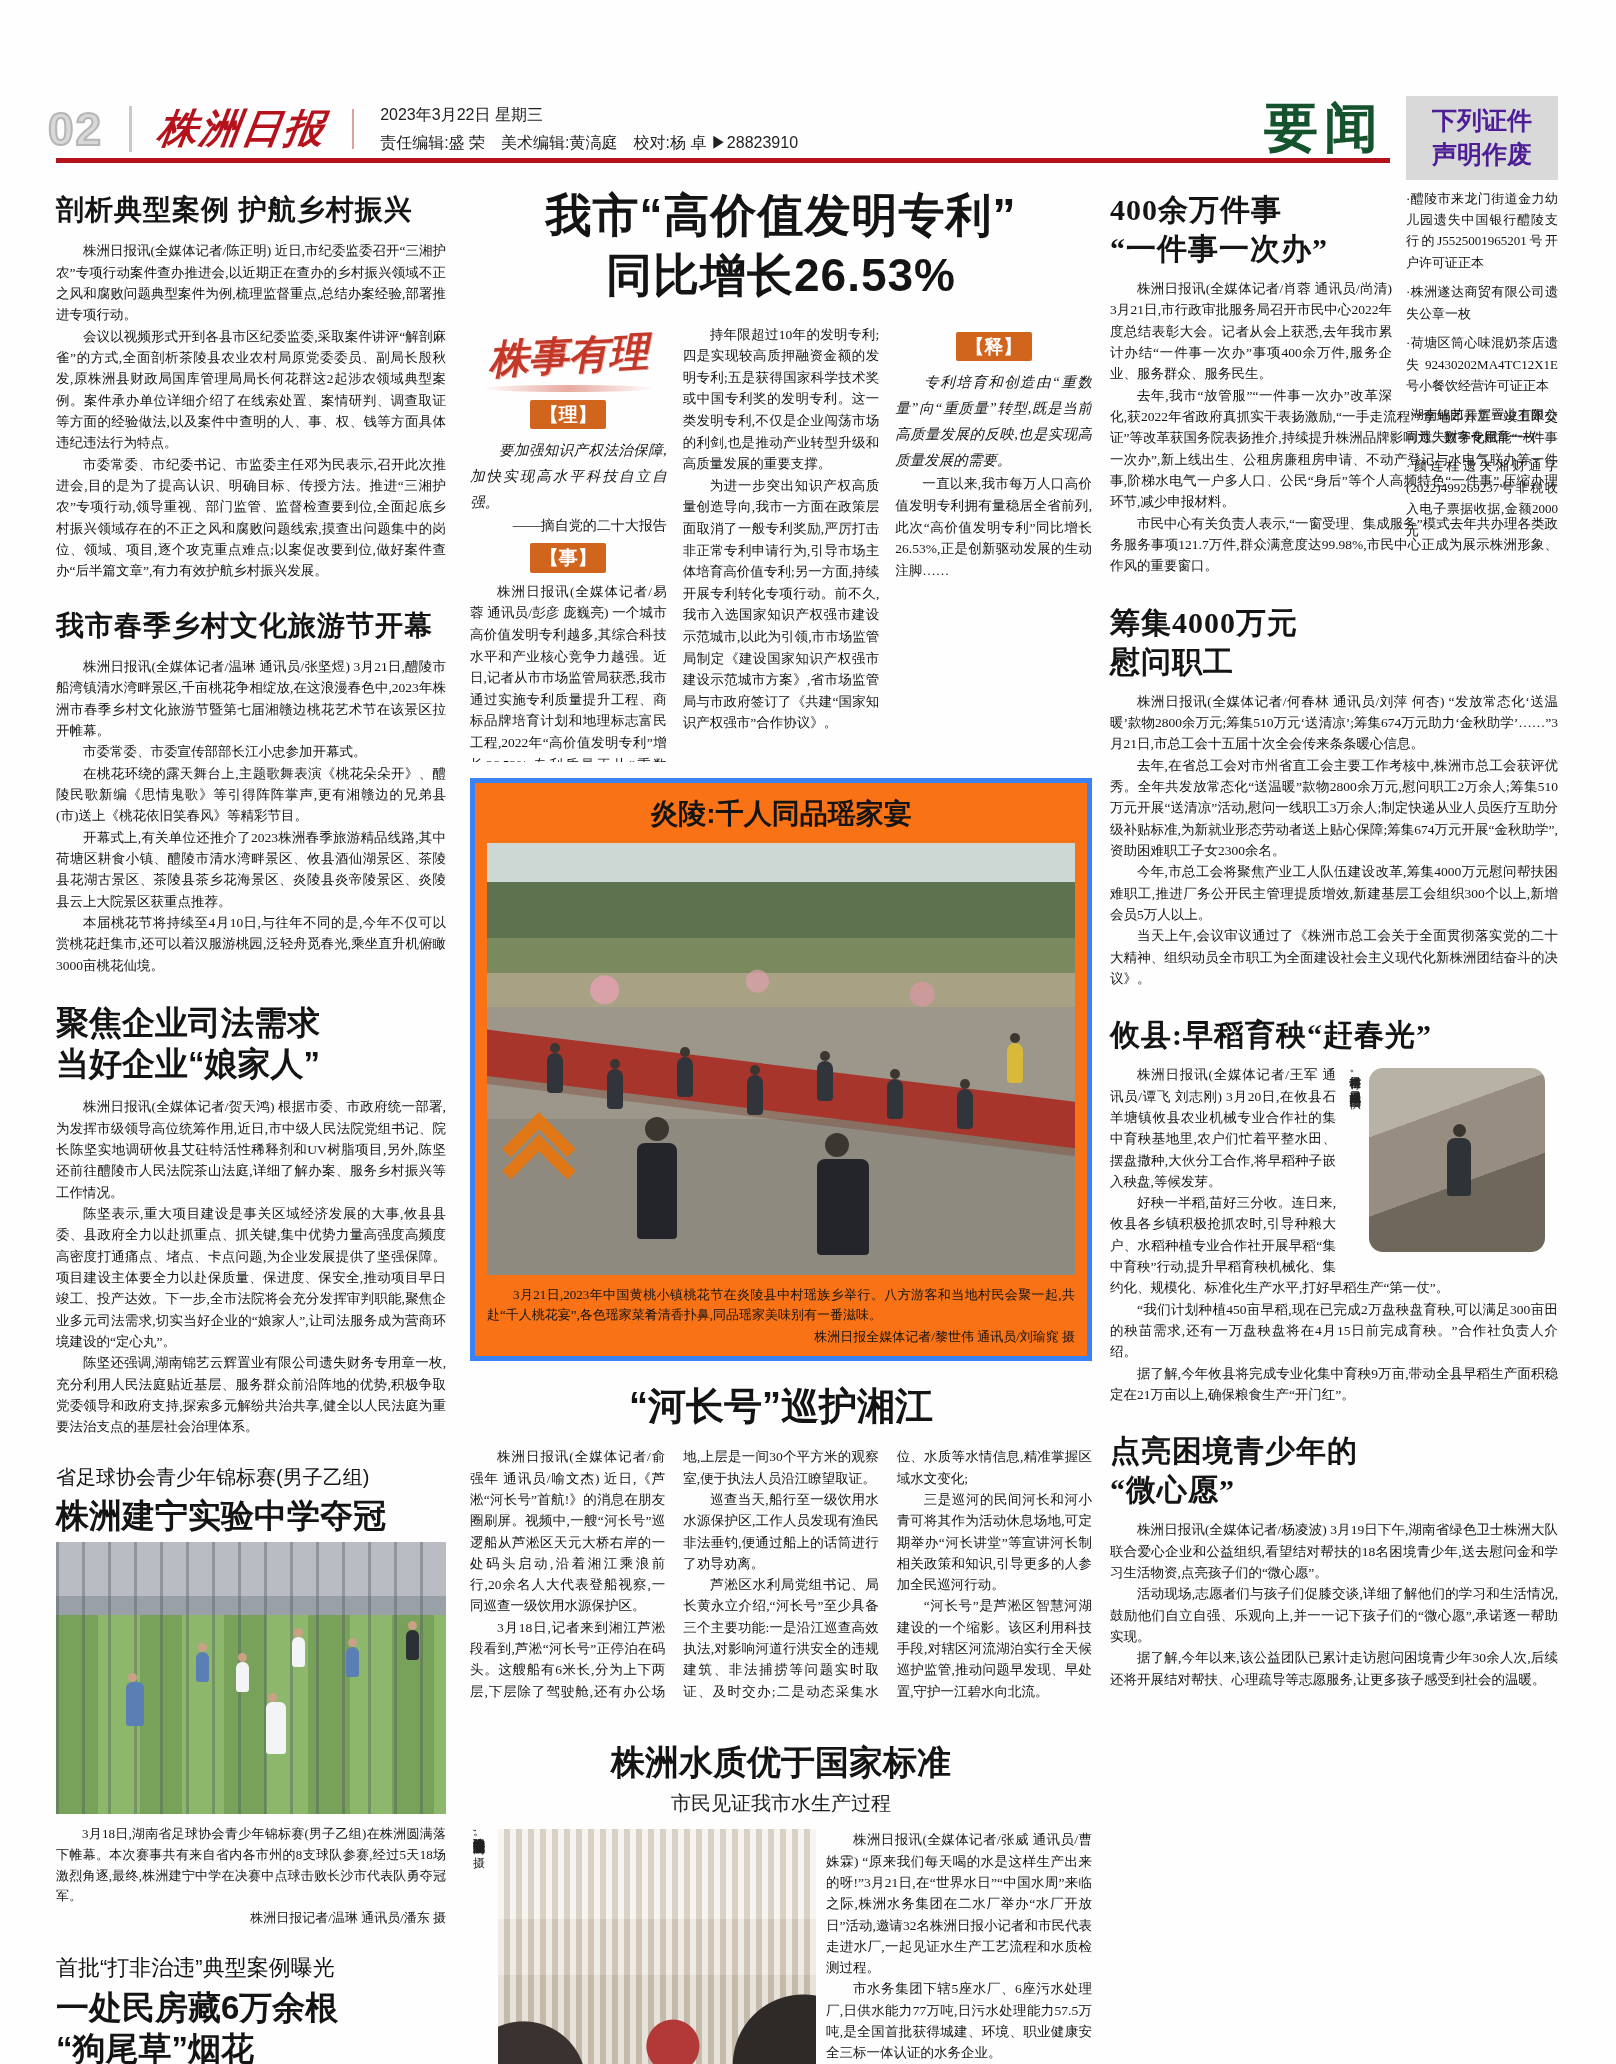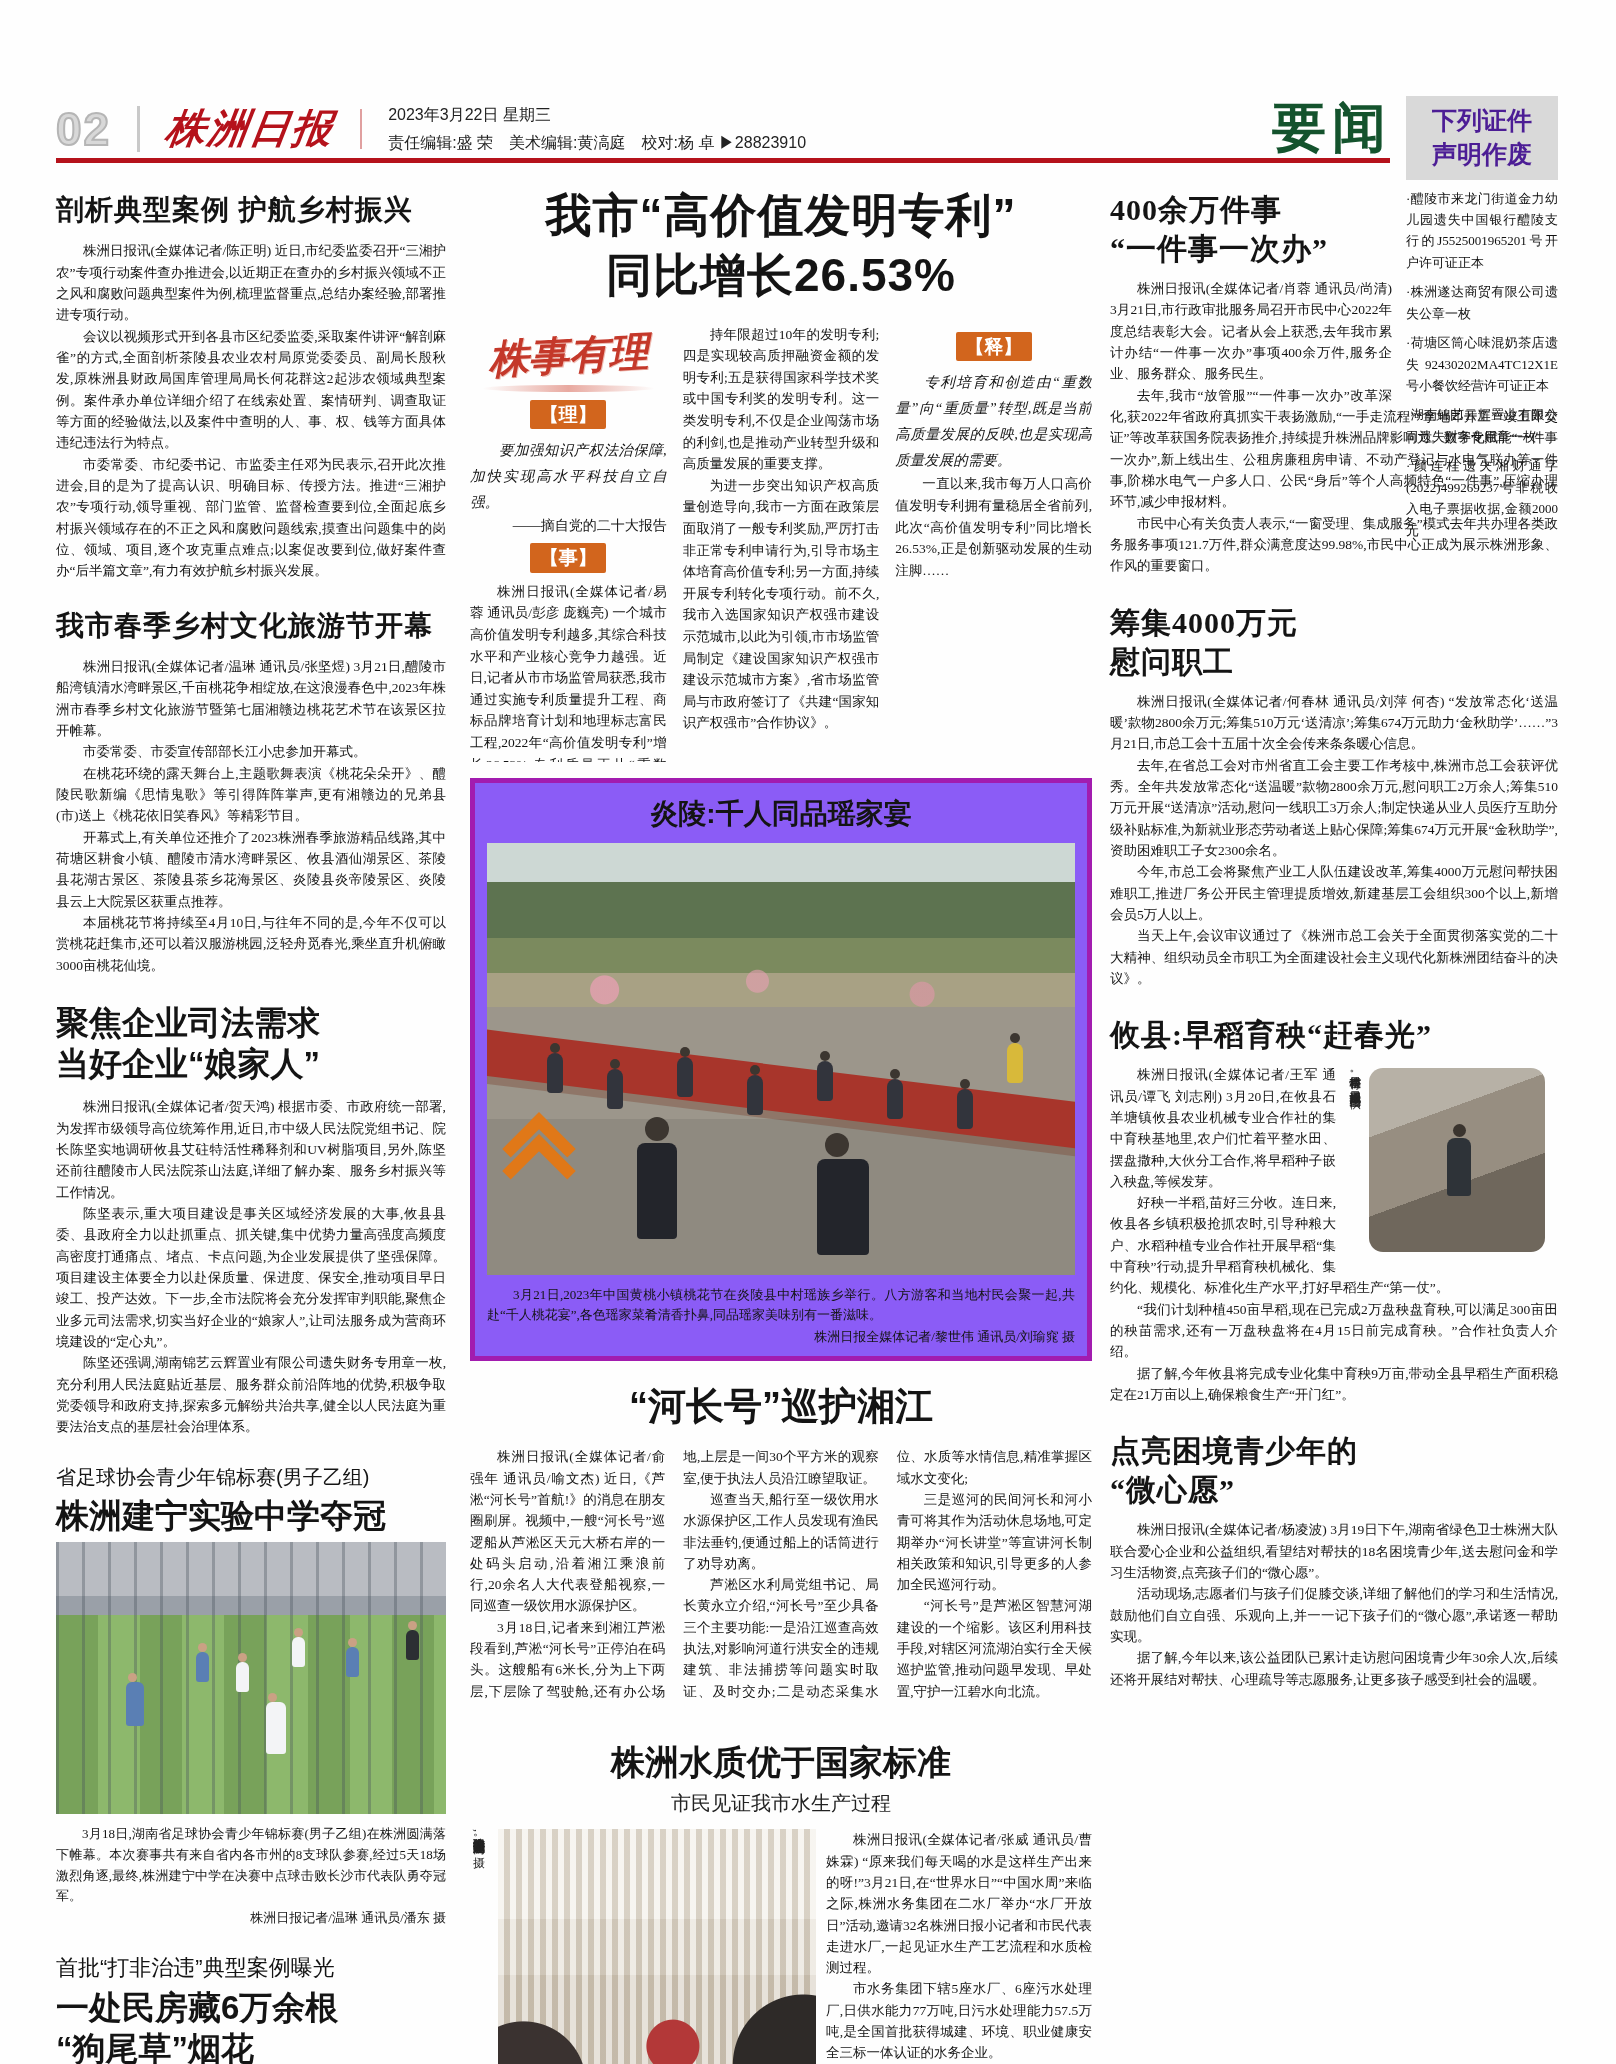--- a/index.html
+++ b/index.html
@@ -1,20 +1,20 @@
 <!DOCTYPE html>
 <html><head>
 <meta charset="utf-8">
 <style>
   html,body{margin:0;padding:0;background:#e9e9e9;}
   .page{position:relative;width:1616px;height:2064px;margin:0 auto;background:#fefefe;
         font-family:"Liberation Serif","DejaVu Serif",serif;color:#141414;overflow:hidden;}
 
   
-  .header{position:absolute;left:56px;top:92px;width:1336px;display:flex;align-items:center;gap:26px;}
+  .header{position:absolute;left:48px;top:92px;width:1336px;display:flex;align-items:center;gap:26px;}
   .page-num{font-family:"Liberation Sans",sans-serif;font-weight:700;font-size:46px;color:#d8d8d8;
             -webkit-text-stroke:2px #b5b5b5;letter-spacing:2px;}
   .hdiv{width:3px;height:46px;background:#c9c9c9;}
   .masthead{color:#b5121b;font-style:italic;font-weight:900;font-size:40px;transform:skewX(-8deg);
             letter-spacing:2px;white-space:nowrap;}
   .hdiv2{width:2px;height:40px;background:#e0a0a0;}
   .meta{font-family:"Liberation Sans",sans-serif;font-size:16px;line-height:1.7;color:#222;white-space:nowrap;}
   .spacer{flex:1;}
   .section-title{color:#14532d;font-family:"Liberation Sans",sans-serif;font-weight:900;font-size:54px;
                  letter-spacing:6px;white-space:nowrap;}
@@ -58,21 +58,21 @@
   .zsyl{font-style:italic;font-weight:900;font-size:40px;color:#c4382a;text-align:center;
         transform:rotate(-3deg);text-shadow:1px 1px 0 rgba(220,110,90,.45);margin:4px 0 2px;}
   .zsyl-swoosh{height:7px;margin:0 12px 8px;border-radius:50%;
         background:linear-gradient(90deg,rgba(0,0,0,0),#e8a9a0,rgba(0,0,0,0));}
   .tag{display:block;width:76px;margin:8px auto;background:#d2651d;color:#fff;text-align:center;
        font-family:"Liberation Sans",sans-serif;font-weight:700;font-size:19px;line-height:1.55;border-radius:2px;}
   .quote{font-style:italic;font-size:14.5px;line-height:1.8;text-align:justify;text-indent:2em;}
   .quote-src{font-size:14px;text-align:right;margin:2px 0 4px;}
   .lead-region p{margin:0;font-size:13.5px;line-height:1.6;text-align:justify;text-indent:2em;}
 
-  .banquet-box{border:5px solid #a21caf;padding:10px 12px;margin-bottom:20px;background:#8b5cf6;}
+  .banquet-box{border:5px solid #3b82f6;padding:10px 12px;margin-bottom:20px;background:#f97316;}
   .banquet-title{font-family:"Liberation Sans",sans-serif;font-weight:900;font-size:28px;text-align:center;margin:2px 0 10px;}
   .banquet{position:relative;height:432px;overflow:hidden;
     background:
       radial-gradient(circle at 20% 34%, rgba(233,160,180,.75) 0 14px, rgba(0,0,0,0) 15px),
       radial-gradient(circle at 46% 32%, rgba(233,160,180,.6) 0 11px, rgba(0,0,0,0) 12px),
       radial-gradient(circle at 74% 35%, rgba(226,150,170,.6) 0 12px, rgba(0,0,0,0) 13px),
       linear-gradient(#cdd8d4 0 9%,#5d7350 9% 22%,#7b8a5e 22% 30%,#a8a184 30% 38%,#9c968b 38% 64%,#8f8a80 64%);}
   .table-strip{position:absolute;left:-6%;top:52%;width:115%;height:46px;background:#a8352b;
                transform:rotate(7deg);box-shadow:0 8px 0 rgba(120,60,40,.35);}
   .fig{position:absolute;width:16px;height:40px;border-radius:8px 8px 4px 4px;background:#32343c;}

